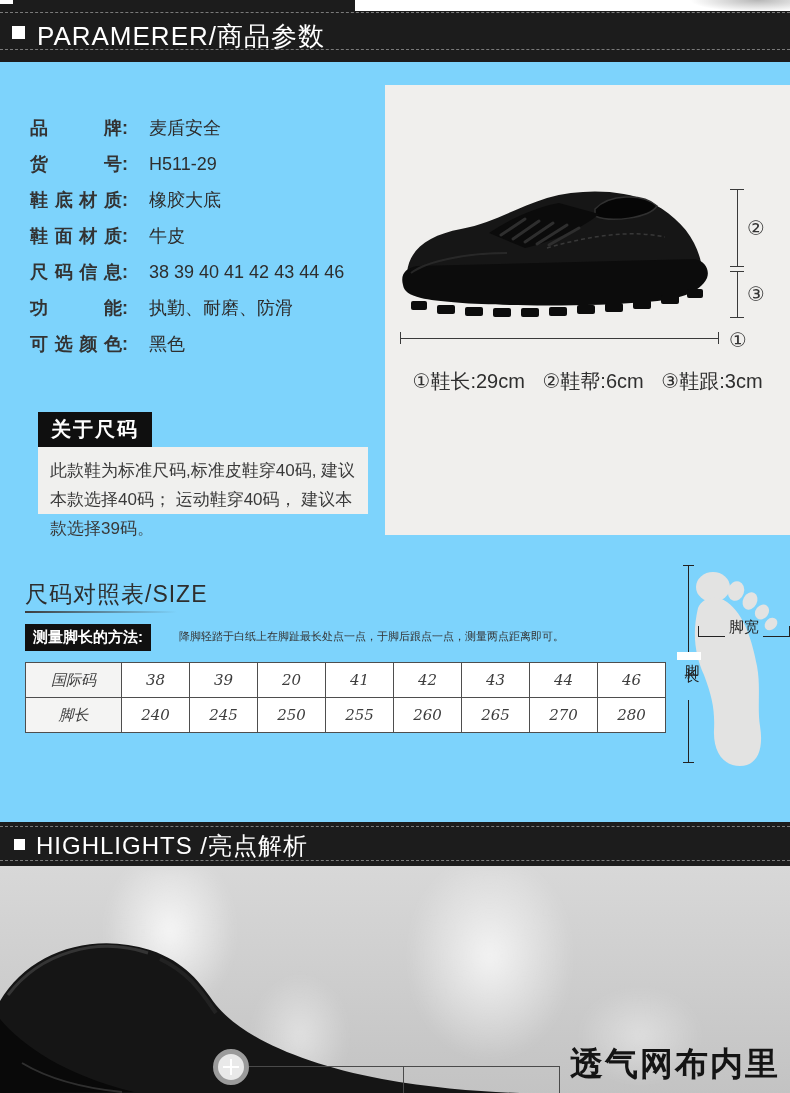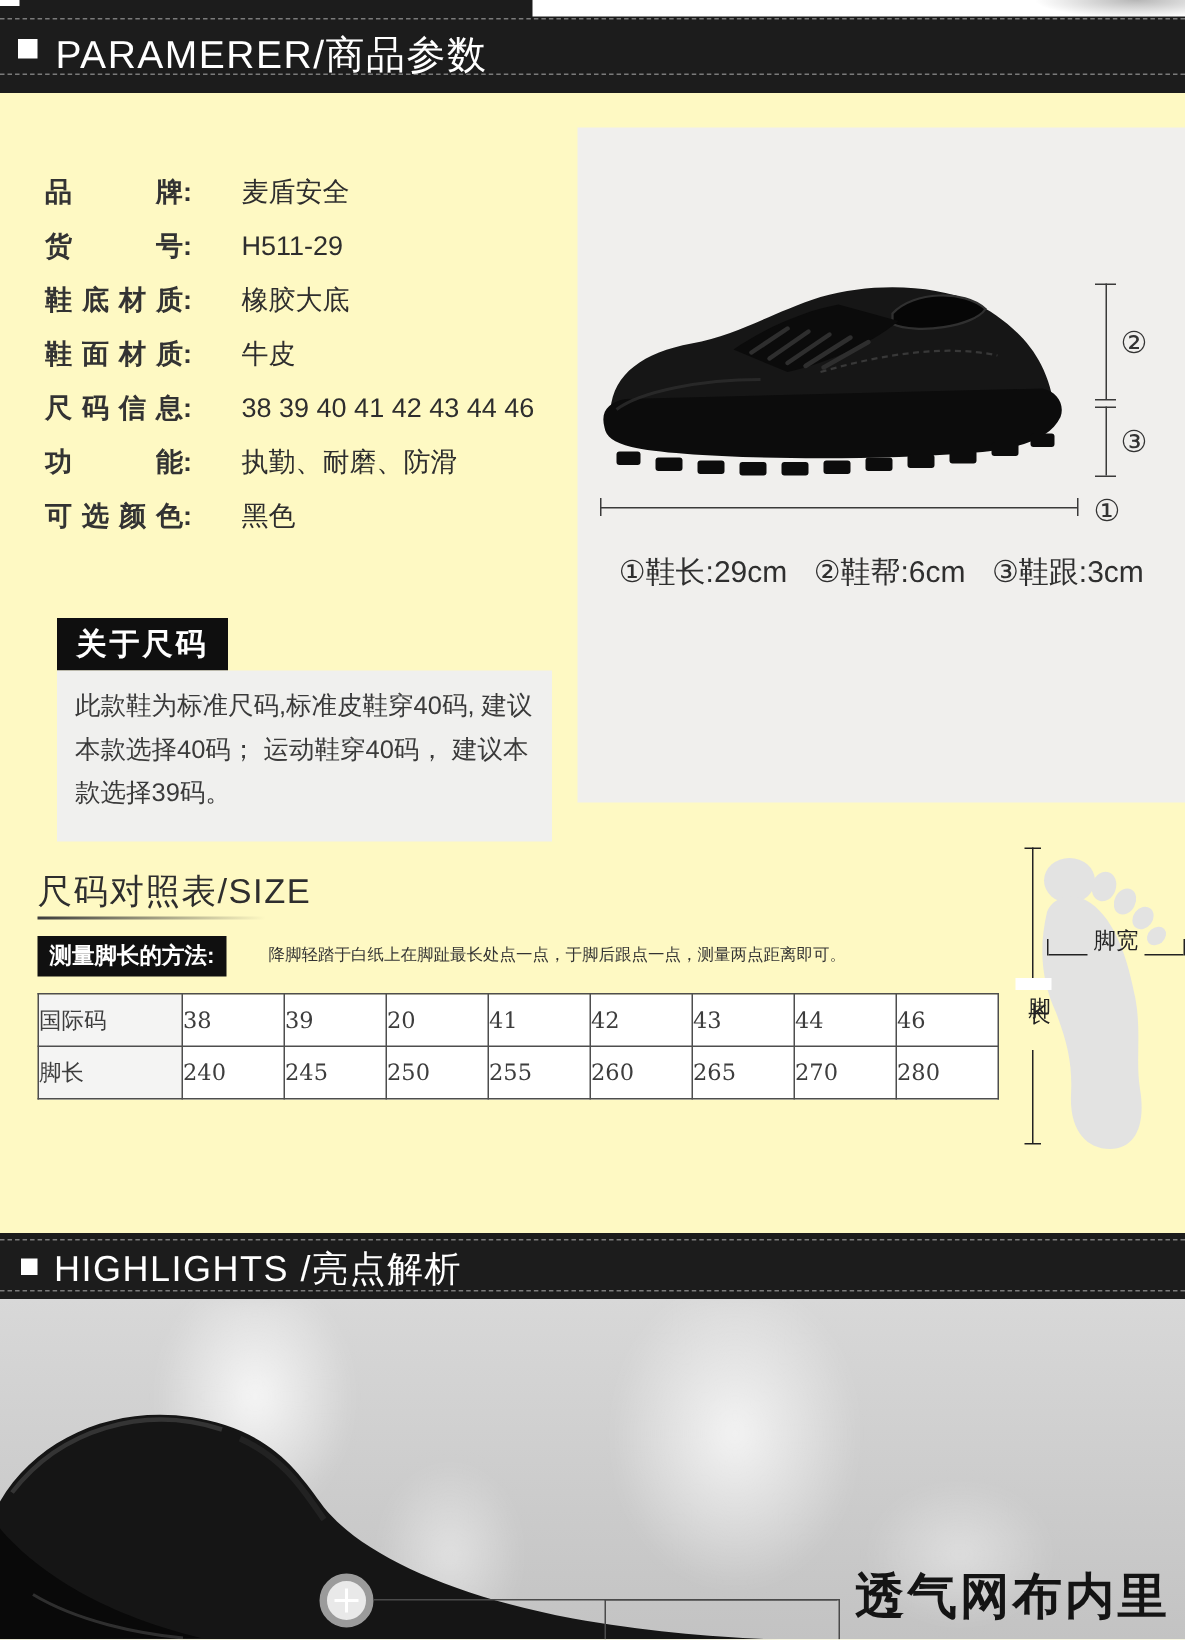--- a/index.html
+++ b/index.html
@@ -1,63 +1,63 @@
 <!DOCTYPE html>
 <html><head>
 <meta charset="utf-8">
 <style>
   html,body{margin:0;padding:0;background:#fff;}
-  #page{position:relative;width:790px;height:1093px;background:#fef9c3;overflow:hidden;
+  #page{position:relative;width:790px;height:1093px;background:#7dd3fc;overflow:hidden;
         font-family:"Liberation Sans","DejaVu Sans",sans-serif;color:#333;}
   
   .banner{position:absolute;left:0;width:790px;background:#1c1c1c;}
   .banner .dash{position:absolute;left:0;width:100%;border-top:1px dashed #7a7a7a;height:0;}
   .banner .sq{position:absolute;background:#fff;}
   .banner .btitle{position:absolute;color:#fff;letter-spacing:1px;white-space:nowrap;}
   #topbar{top:0;height:62px;}
   #topbar .white-strip{position:absolute;right:0;top:0;width:435px;height:11px;background:#fff;}
   #topbar .corner-blob{position:absolute;right:0;top:0;width:130px;height:11px;
       background:radial-gradient(90px 16px at 75% 0%,#b6b6b6,rgba(255,255,255,0) 75%);}
   #topbar .notch{position:absolute;left:0;top:0;width:13px;height:4px;background:#fff;}
   #hlbar{top:822px;height:44px;}
   
   #params{position:absolute;left:30px;top:110px;width:350px;}
   .prow{height:36px;line-height:36px;font-size:18px;color:#333;white-space:nowrap;}
   .plabel{display:inline-block;width:92px;text-align:justify;text-align-last:justify;
           font-weight:bold;color:#333;vertical-align:top;}
   .pcolon{font-weight:bold;}
-  .pvalue{margin-left:28px;color:#2e2e2e;}
+  .pvalue{margin-left:16px;color:#2e2e2e;}
   
   #photo-panel{position:absolute;left:385px;top:85px;width:405px;height:450px;background:#f0efed;}
   .mline-v{position:absolute;width:1px;background:#3a3a3a;}
   .mline-h{position:absolute;height:1px;background:#3a3a3a;}
   .mtick-h{position:absolute;height:1px;width:14px;background:#3a3a3a;}
   .mtick-v{position:absolute;width:1px;height:12px;background:#3a3a3a;}
   .mcallout{position:absolute;font-size:20px;color:#333;}
   #measure-row{position:absolute;left:0;top:283px;width:405px;text-align:center;
                font-size:20px;color:#2f2f2f;white-space:nowrap;}
   #measure-row .mitem{margin:12px 6px;}
   #photo-note{position:absolute;left:0;top:333px;width:405px;text-align:center;
               font-size:13px;line-height:20px;color:#8a8a8a;}
   
   #about-tag{position:absolute;left:38px;top:412px;background:#0f0f0f;color:#fff;
              font-size:20px;font-weight:bold;padding:4px 13px;letter-spacing:2px;}
-  #about-box{position:absolute;left:38px;top:447px;width:330px;height:114px;background:#f0f0ee;}
+  #about-box{position:absolute;left:38px;top:447px;width:330px;height:67px;background:#f0f0ee;}
   #about-box .txt{padding:9px 12px;font-size:17px;line-height:29px;color:#3a3a3a;}
   
   #size-title{position:absolute;left:25px;top:579px;font-size:23px;color:#2e2e2e;letter-spacing:1px;}
   #size-underline{position:absolute;left:25px;top:611px;width:152px;height:2px;
       background:linear-gradient(to right,#3c3c3c,rgba(190,190,190,0));}
   #method-tag{position:absolute;left:25px;top:624px;background:#101010;color:#fff;
               font-size:15px;font-weight:bold;padding:4px 8px;}
   #method-text{position:absolute;left:179px;top:629px;font-size:11px;color:#333;white-space:nowrap;}
   #size-table{position:absolute;left:25px;top:662px;border-collapse:collapse;
               font-family:"DejaVu Serif","Liberation Serif",serif;}
-  #size-table td{border:1px solid #4e4e4e;height:34px;
-                 font-size:15px;color:#3d3d3d;padding:0;}
+  #size-table td{border:1px solid #4e4e4e;text-align:center;height:34px;
+                 font-size:15px;color:#3d3d3d;padding:0;font-style:italic;}
   #size-table td.hd{width:95px;background:#f4f4f3;font-size:15px;}
   #size-table td.num{width:67px;background:#fff;}
   
   #foot-diagram{position:absolute;left:660px;top:555px;width:130px;height:215px;}
   .fd-line-v{position:absolute;left:28px;width:1px;background:#222;}
   .fd-tick{position:absolute;height:1px;width:11px;background:#222;left:23px;}
   #foot-length-label{position:absolute;left:17px;top:97px;width:24px;background:#fff;
       writing-mode:vertical-rl;text-orientation:upright;font-size:15px;color:#222;
       letter-spacing:4px;text-align:center;}
   #foot-width-measure{position:absolute;left:38px;top:68px;width:92px;height:14px;

